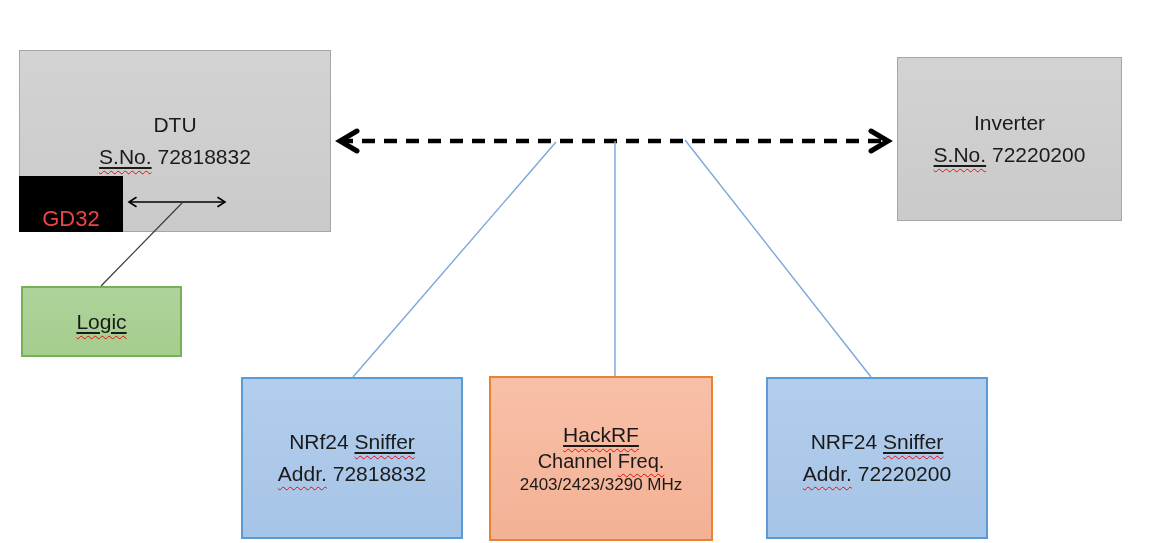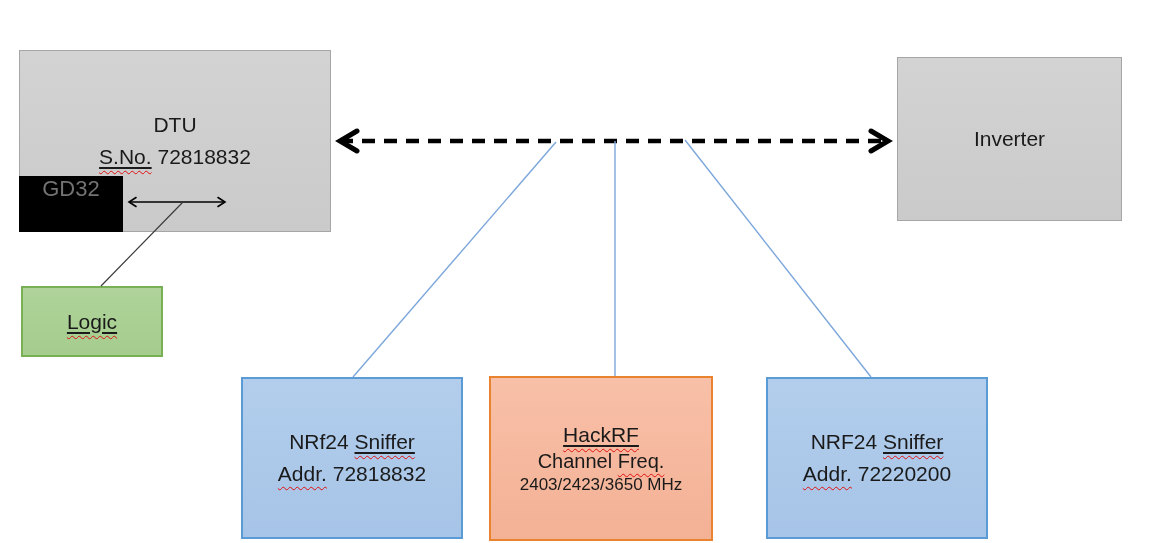--- a/index.html
+++ b/index.html
@@ -7,27 +7,27 @@
     position:relative;width:1157px;height:543px;background:#ffffff;overflow:hidden;
     font-family:"Liberation Sans",sans-serif;color:#1a1a1a;margin-top:24px;
   }
   .box{position:absolute;display:flex;align-items:center;justify-content:center;
        text-align:center;box-sizing:border-box;}
   .box .txt{width:100%;}
   .gray{background:linear-gradient(#d3d3d3,#cacaca);border:1px solid #a6a6a6;}
   .blue{background:linear-gradient(#b3ceec,#a6c4e7);border:2px solid #5b9bd5;}
   .orange{background:linear-gradient(#f8c0a8,#f3b195);border:2px solid #e9832f;}
   .green{background:linear-gradient(#afd39a,#a5cd8e);border:2px solid #77b055;}
-  .chip{position:absolute;background:#000000;color:#737373;display:flex;
-        align-items:flex-start;justify-content:center;font-size:22px;box-sizing:border-box;}
+  .chip{position:absolute;background:#000000;color:#ef4444;display:flex;
+        align-items:flex-end;justify-content:center;font-size:22px;box-sizing:border-box;}
 
   .dtu{left:19px;top:26px;width:312px;height:182px;}
   .chip-gd32{left:19px;top:152px;width:104px;height:56px;}
   .chip-nrf{left:230px;top:152px;width:101px;height:56px;}
-  .logic{left:21px;top:262px;width:142px;height:71px;}
+  .logic{left:21px;top:262px;width:161px;height:71px;}
   .inverter{left:897px;top:33px;width:225px;height:164px;justify-content:flex-end;}
   .sniffer1{left:241px;top:353px;width:222px;height:162px;}
   .hackrf{left:489px;top:352px;width:224px;height:165px;}
   .sniffer2{left:766px;top:353px;width:222px;height:162px;}
 
   .t21{font-size:21px;line-height:32px;}
   .hack-title{font-size:21px;line-height:30px;}
   .hack-sub{font-size:20px;line-height:23px;}
   .hack-freq{font-size:17px;line-height:24px;}
 
@@ -47,20 +47,21 @@
   <div class="box gray dtu">
     <div class="txt t21">
       <div>DTU</div>
       <div><span class="u"><span class="sq">S.No.</span></span><span> 72818832</span></div>
     </div>
   </div>
 
   <div class="box gray inverter">
     <div class="txt t21">
       <div>Inverter</div>
+      <div><span class="u"><span class="sq">S.No.</span></span><span> 72220200</span></div>
     </div>
   </div>
 
   <div class="chip chip-gd32">
     <span>GD32</span>
   </div>
 
   <div class="box green logic">
     <div class="txt t21">
       <span class="u"><span class="sq">Logic</span></span>
@@ -71,21 +72,21 @@
     <div class="txt t21">
       <div><span>NRf24 </span><span class="u"><span class="sq">Sniffer</span></span></div>
       <div><span class="sq">Addr.</span><span> 72818832</span></div>
     </div>
   </div>
 
   <div class="box orange hackrf">
     <div class="txt">
       <div class="hack-title"><span class="u"><span class="sq">HackRF</span></span></div>
       <div class="hack-sub"><span>Channel </span><span class="sq">Freq.</span></div>
-      <div class="hack-freq">2403/2423/3650 MHz</div>
+      <div class="hack-freq">2403/2423/3290 MHz</div>
     </div>
   </div>
 
   <div class="box blue sniffer2">
     <div class="txt t21">
       <div><span>NRF24 </span><span class="u"><span class="sq">Sniffer</span></span></div>
       <div><span class="sq">Addr.</span><span> 72220200</span></div>
     </div>
   </div>
 

